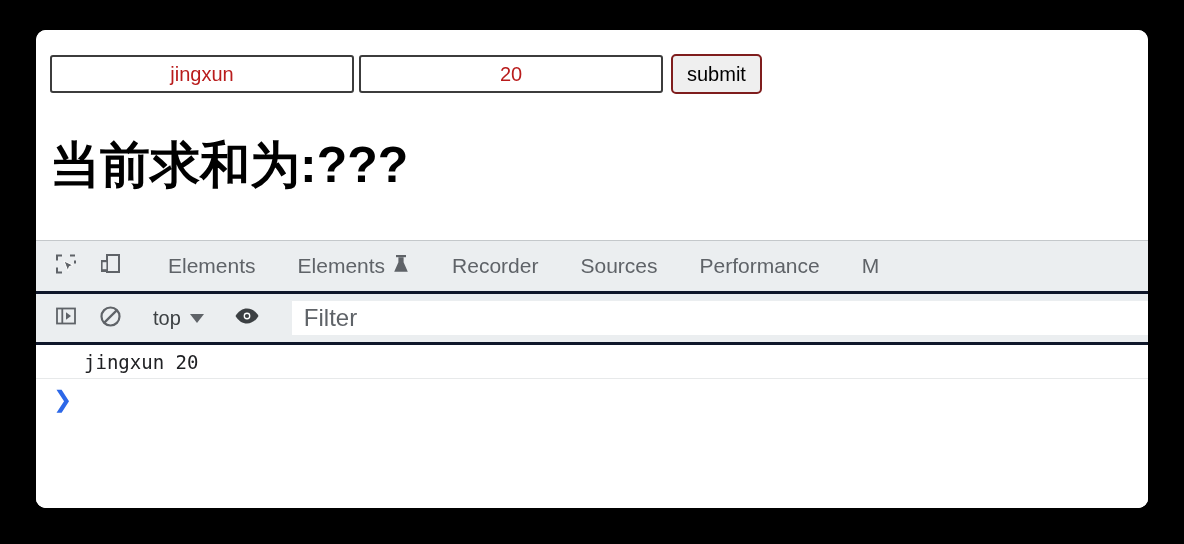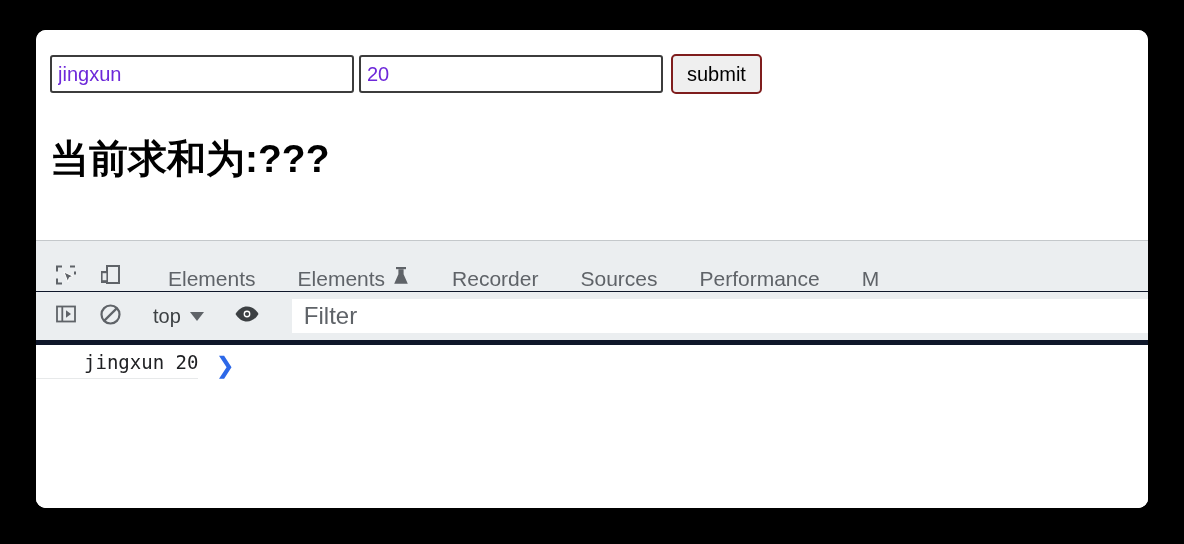--- a/index.html
+++ b/index.html
@@ -49,24 +49,25 @@
 
   .text-input {
     box-sizing: border-box;
     width: 304px;
     height: 38px;
     border: 2px solid #3c3c3c;
     border-radius: 3px;
     background: #ffffff;
     font-family: "Liberation Sans", sans-serif;
     font-size: 20px;
-    color: #6d28d9;
+    color: #b91c1c;
     padding: 0 6px;
     outline: none;
     margin-right: 5px;
+    text-align: center;
   }
 
   .submit-button {
     box-sizing: border-box;
     height: 40px;
     padding: 0 14px;
     margin-left: 3px;
     background: #efefef;
     border: 2px solid #7f1d1d;
     border-radius: 5px;
@@ -75,43 +76,43 @@
     color: #000000;
     cursor: default;
   }
 
   .result-heading {
     position: absolute;
     left: 14px;
     top: 102px;
     margin: 0;
     font-family: "Liberation Sans", sans-serif;
-    font-size: 39px;
+    font-size: 50px;
     font-weight: bold;
     color: #000000;
     letter-spacing: 0px;
     white-space: nowrap;
   }
 
   
   .devtools {
     flex: 1 1 auto;
     display: flex;
     flex-direction: column;
     background: #ffffff;
     border-top: 1px solid #c4c8cb;
     min-height: 0;
   }
 
   .dt-tabbar {
     height: 50px;
     background: #ebeef0;
     display: flex;
-    align-items: flex-end;
-    border-bottom: 1px solid #0f172a;
+    align-items: center;
+    border-bottom: 3px solid #0f172a;
     position: relative;
     flex: 0 0 auto;
     overflow: hidden;
   }
 
   .dt-icon-btn {
     width: 44px;
     display: flex;
     align-items: center;
     justify-content: center;
@@ -149,21 +150,21 @@
     height: 4px;
     background: #1a73e8;
   }
 
   
   .dt-console-toolbar {
     height: 48px;
     background: #ebeef0;
     display: flex;
     align-items: center;
-    border-bottom: 5px solid #0f172a;
+    border-bottom: 3px solid #0f172a;
     flex: 0 0 auto;
     overflow: hidden;
   }
   .ctx-select {
     display: flex;
     align-items: center;
     gap: 9px;
     font-size: 20px;
     color: #3c4043;
     padding: 0 6px;
@@ -189,21 +190,21 @@
     outline: none;
     box-sizing: border-box;
   }
   .filter-input::placeholder { color: #5f6368; opacity: 1; }
 
   
   .console-body {
     flex: 1 1 auto;
     background: #ffffff;
     display: flex;
-    flex-direction: row;
+    flex-direction: column;
     min-height: 0;
   }
   .console-message {
     height: 34px;
     display: flex;
     align-items: center;
     padding-left: 48px;
     border-bottom: 1px solid #e7e9ea;
     font-family: "DejaVu Sans Mono", monospace;
     font-size: 19px;

